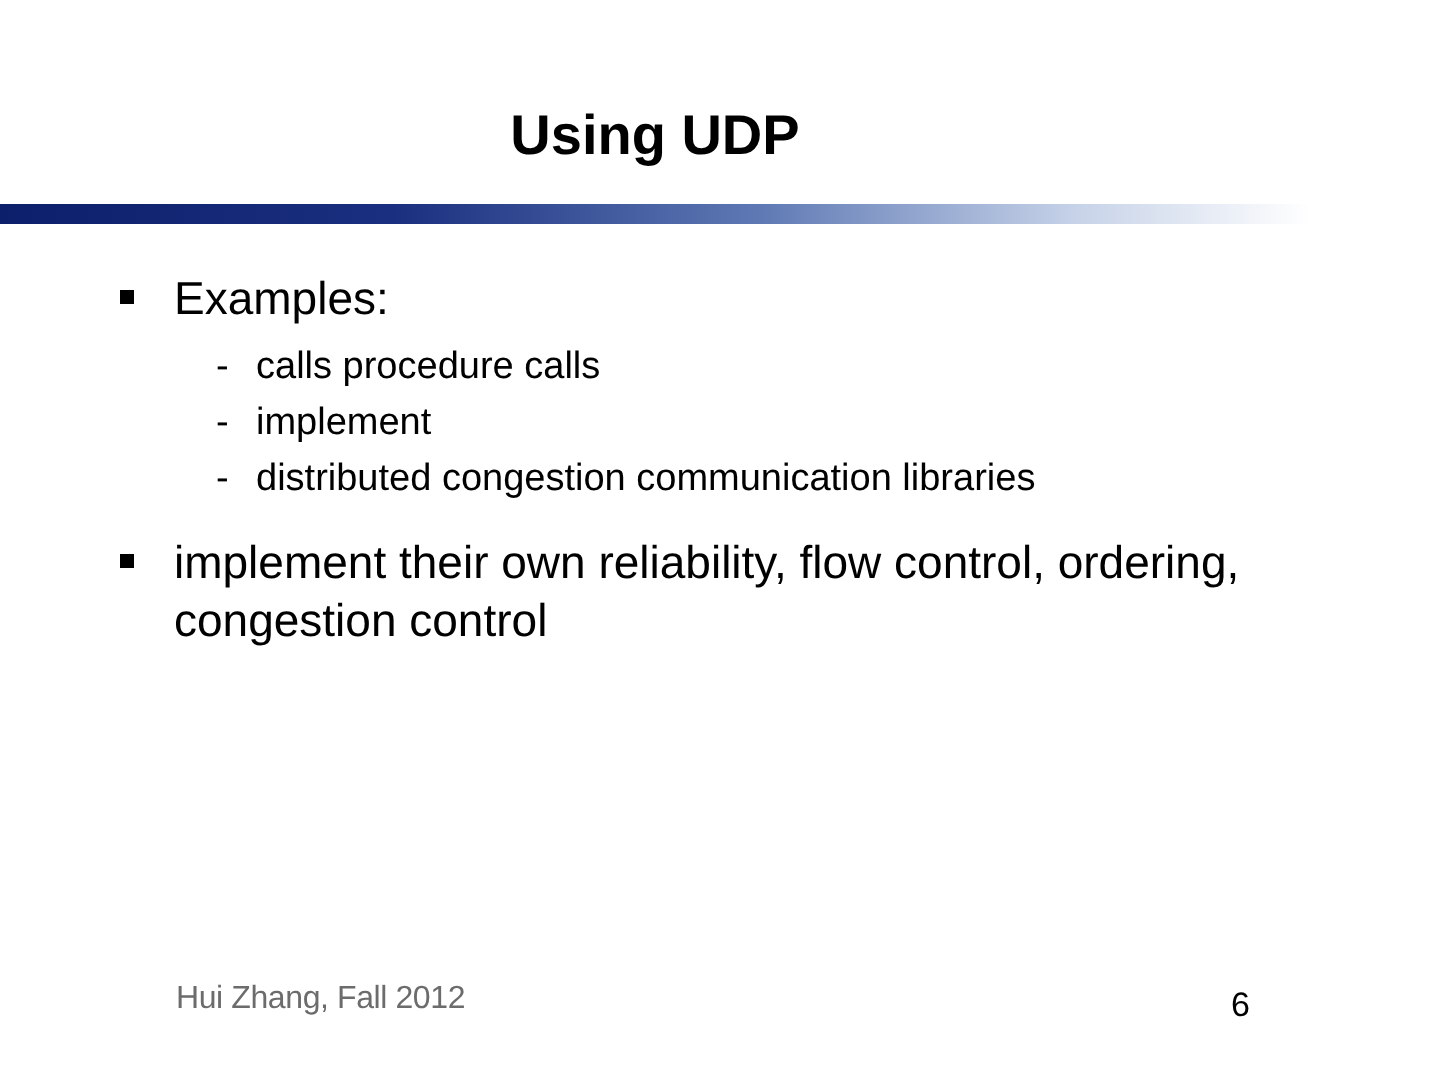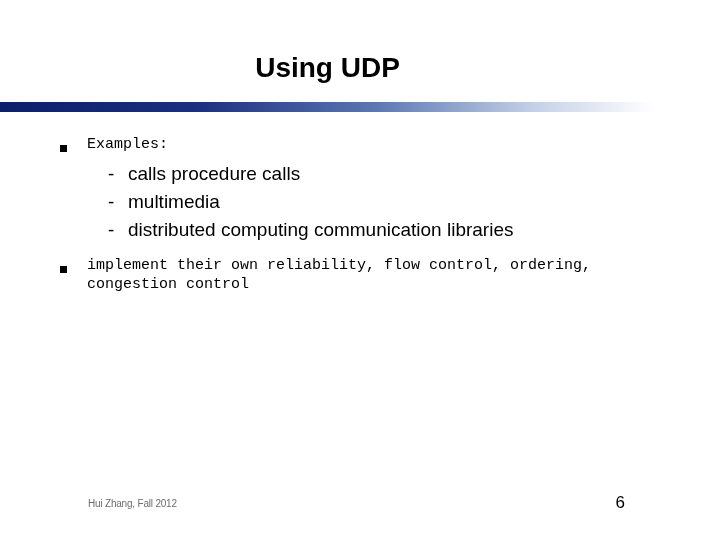--- a/index.html
+++ b/index.html
@@ -49,23 +49,22 @@
   .bullet-row.tight { margin-bottom: 4px; }
   .sq {
     width: 7px;
     height: 7px;
     background: #000;
     margin-top: 10px;
     margin-right: 20px;
     flex: none;
   }
   .lvl1-text {
-    font-size: 15px;
+    font-size: 23px;
     line-height: 1.28;
-    font-family: Liberation Mono, monospace;
   }
   .sub-block {
     margin: 6px 0 14px 48px;
   }
   .sub-row {
     display: flex;
     align-items: flex-start;
     margin-bottom: 3px;
   }
   .dash {
@@ -77,21 +76,21 @@
     margin-right: 6px;
   }
   .sub-text {
     font-size: 19px;
     line-height: 1.3;
   }
   .footer-left {
     position: absolute;
     left: 88px;
     bottom: 32px;
-    font-size: 10px;
+    font-size: 16px;
     color: #6c6c6c;
     letter-spacing: -0.2px;
     text-align: right;
   }
   .footer-right {
     position: absolute;
     right: 30px;
     bottom: 28px;
     font-size: 17px;
     color: #000;
@@ -113,25 +112,25 @@
       <div class="lvl1-text">Examples:</div>
     </div>
 
     <div class="sub-block">
       <div class="sub-row">
         <div class="dash">-</div>
         <div class="sub-text">calls procedure calls</div>
       </div>
       <div class="sub-row">
         <div class="dash">-</div>
-        <div class="sub-text">multimedia</div>
+        <div class="sub-text">implement</div>
       </div>
       <div class="sub-row">
         <div class="dash">-</div>
-        <div class="sub-text">distributed computing communication libraries</div>
+        <div class="sub-text">distributed congestion communication libraries</div>
       </div>
     </div>
 
 
     <div class="bullet-row">
       <div class="sq"></div>
       <div class="lvl1-text">implement their own reliability, flow control, ordering, congestion control</div>
     </div>
 
   </div>

